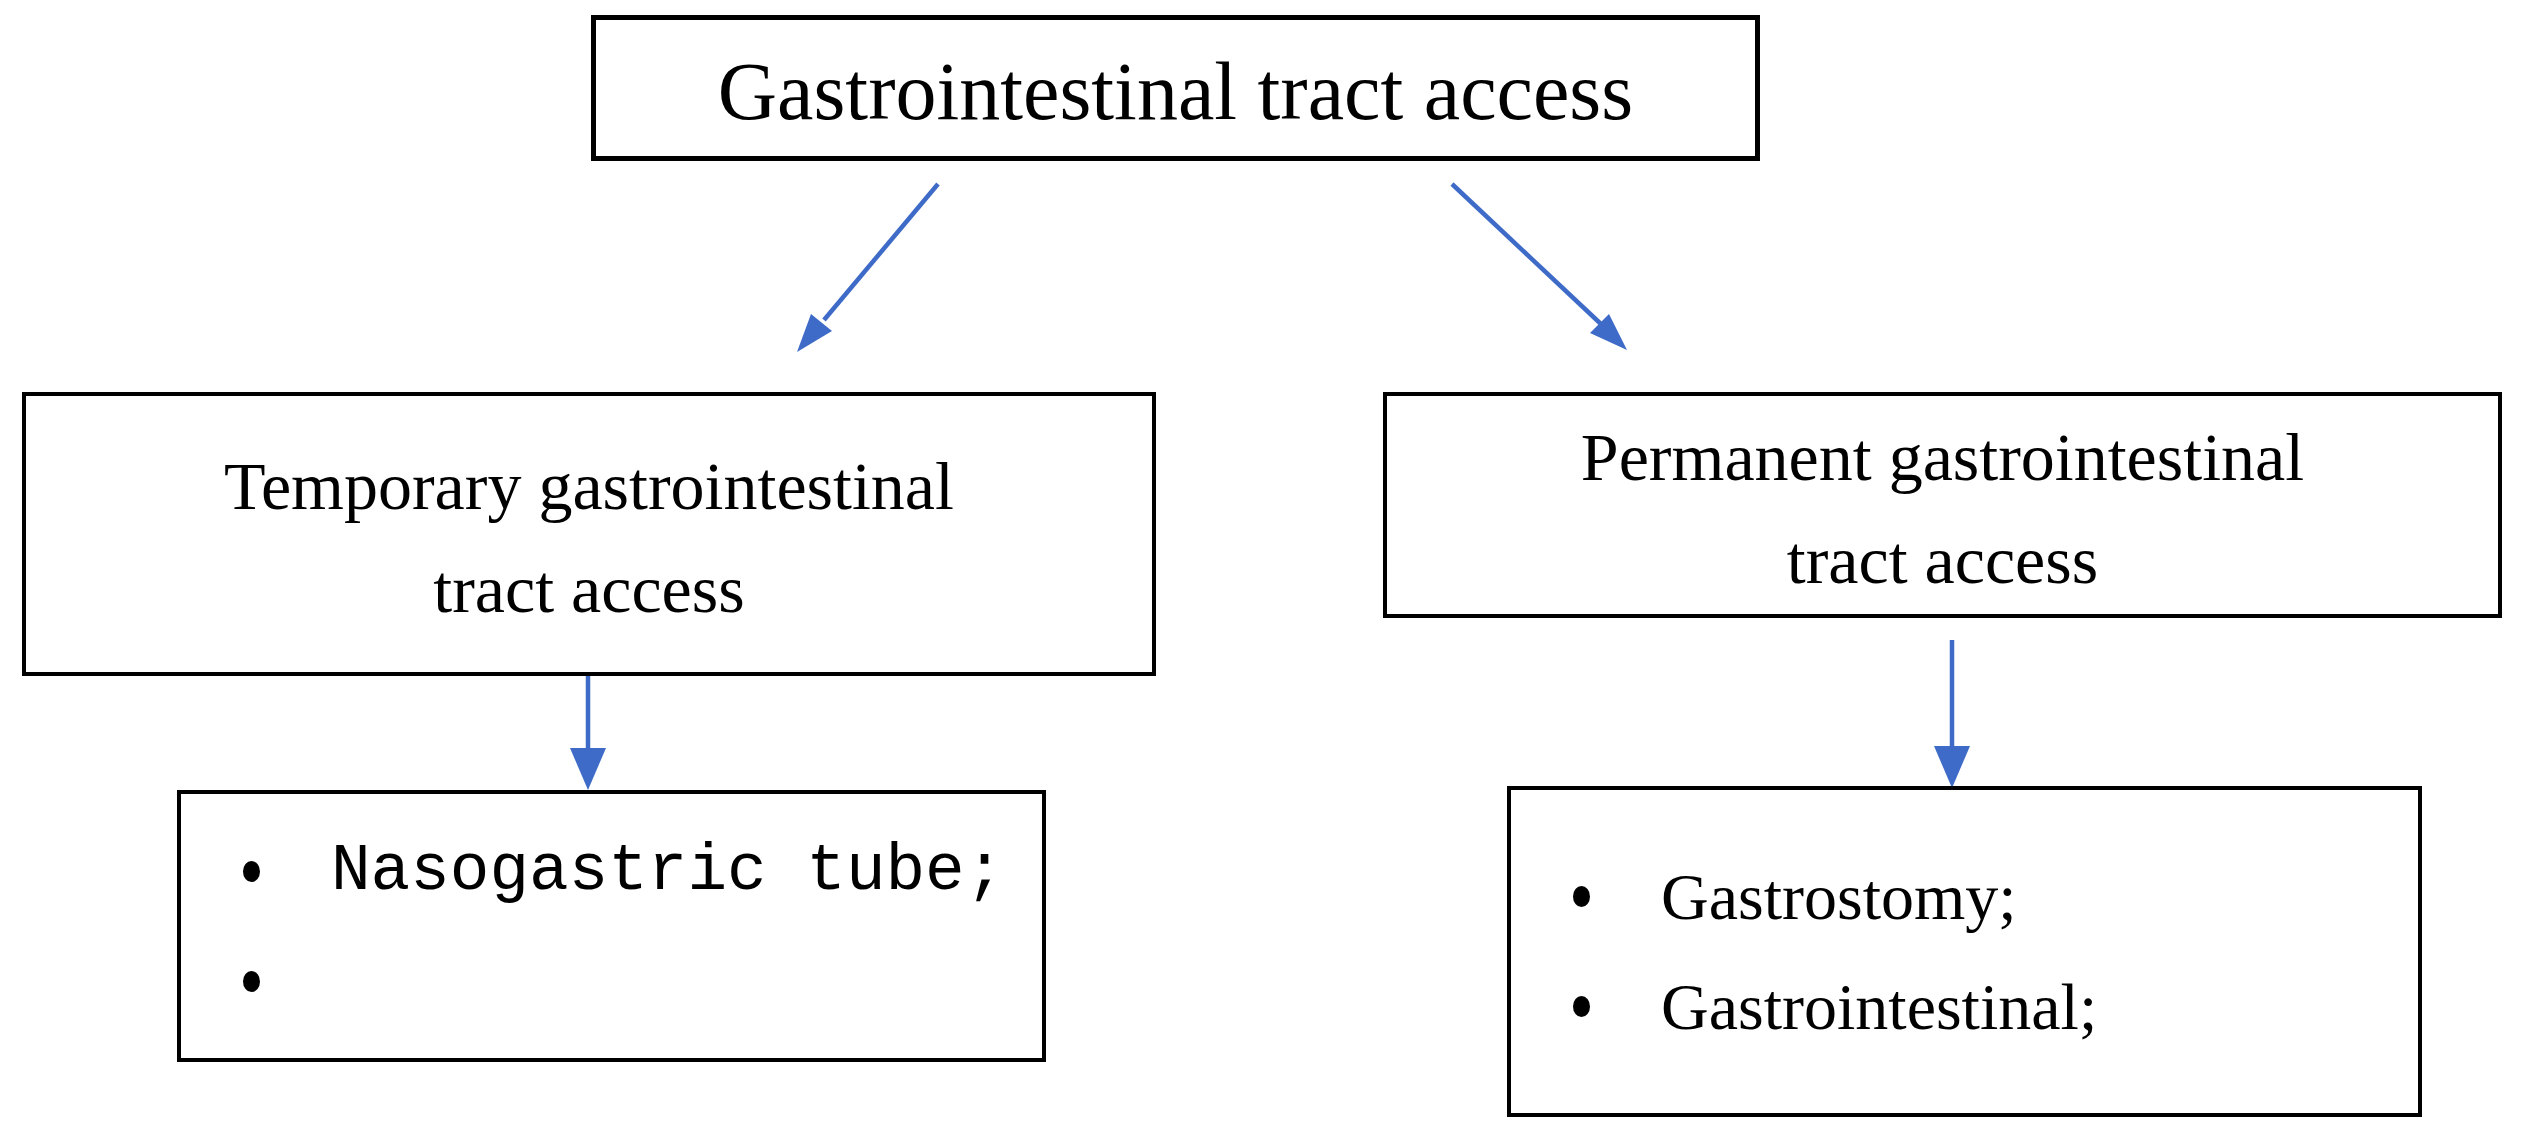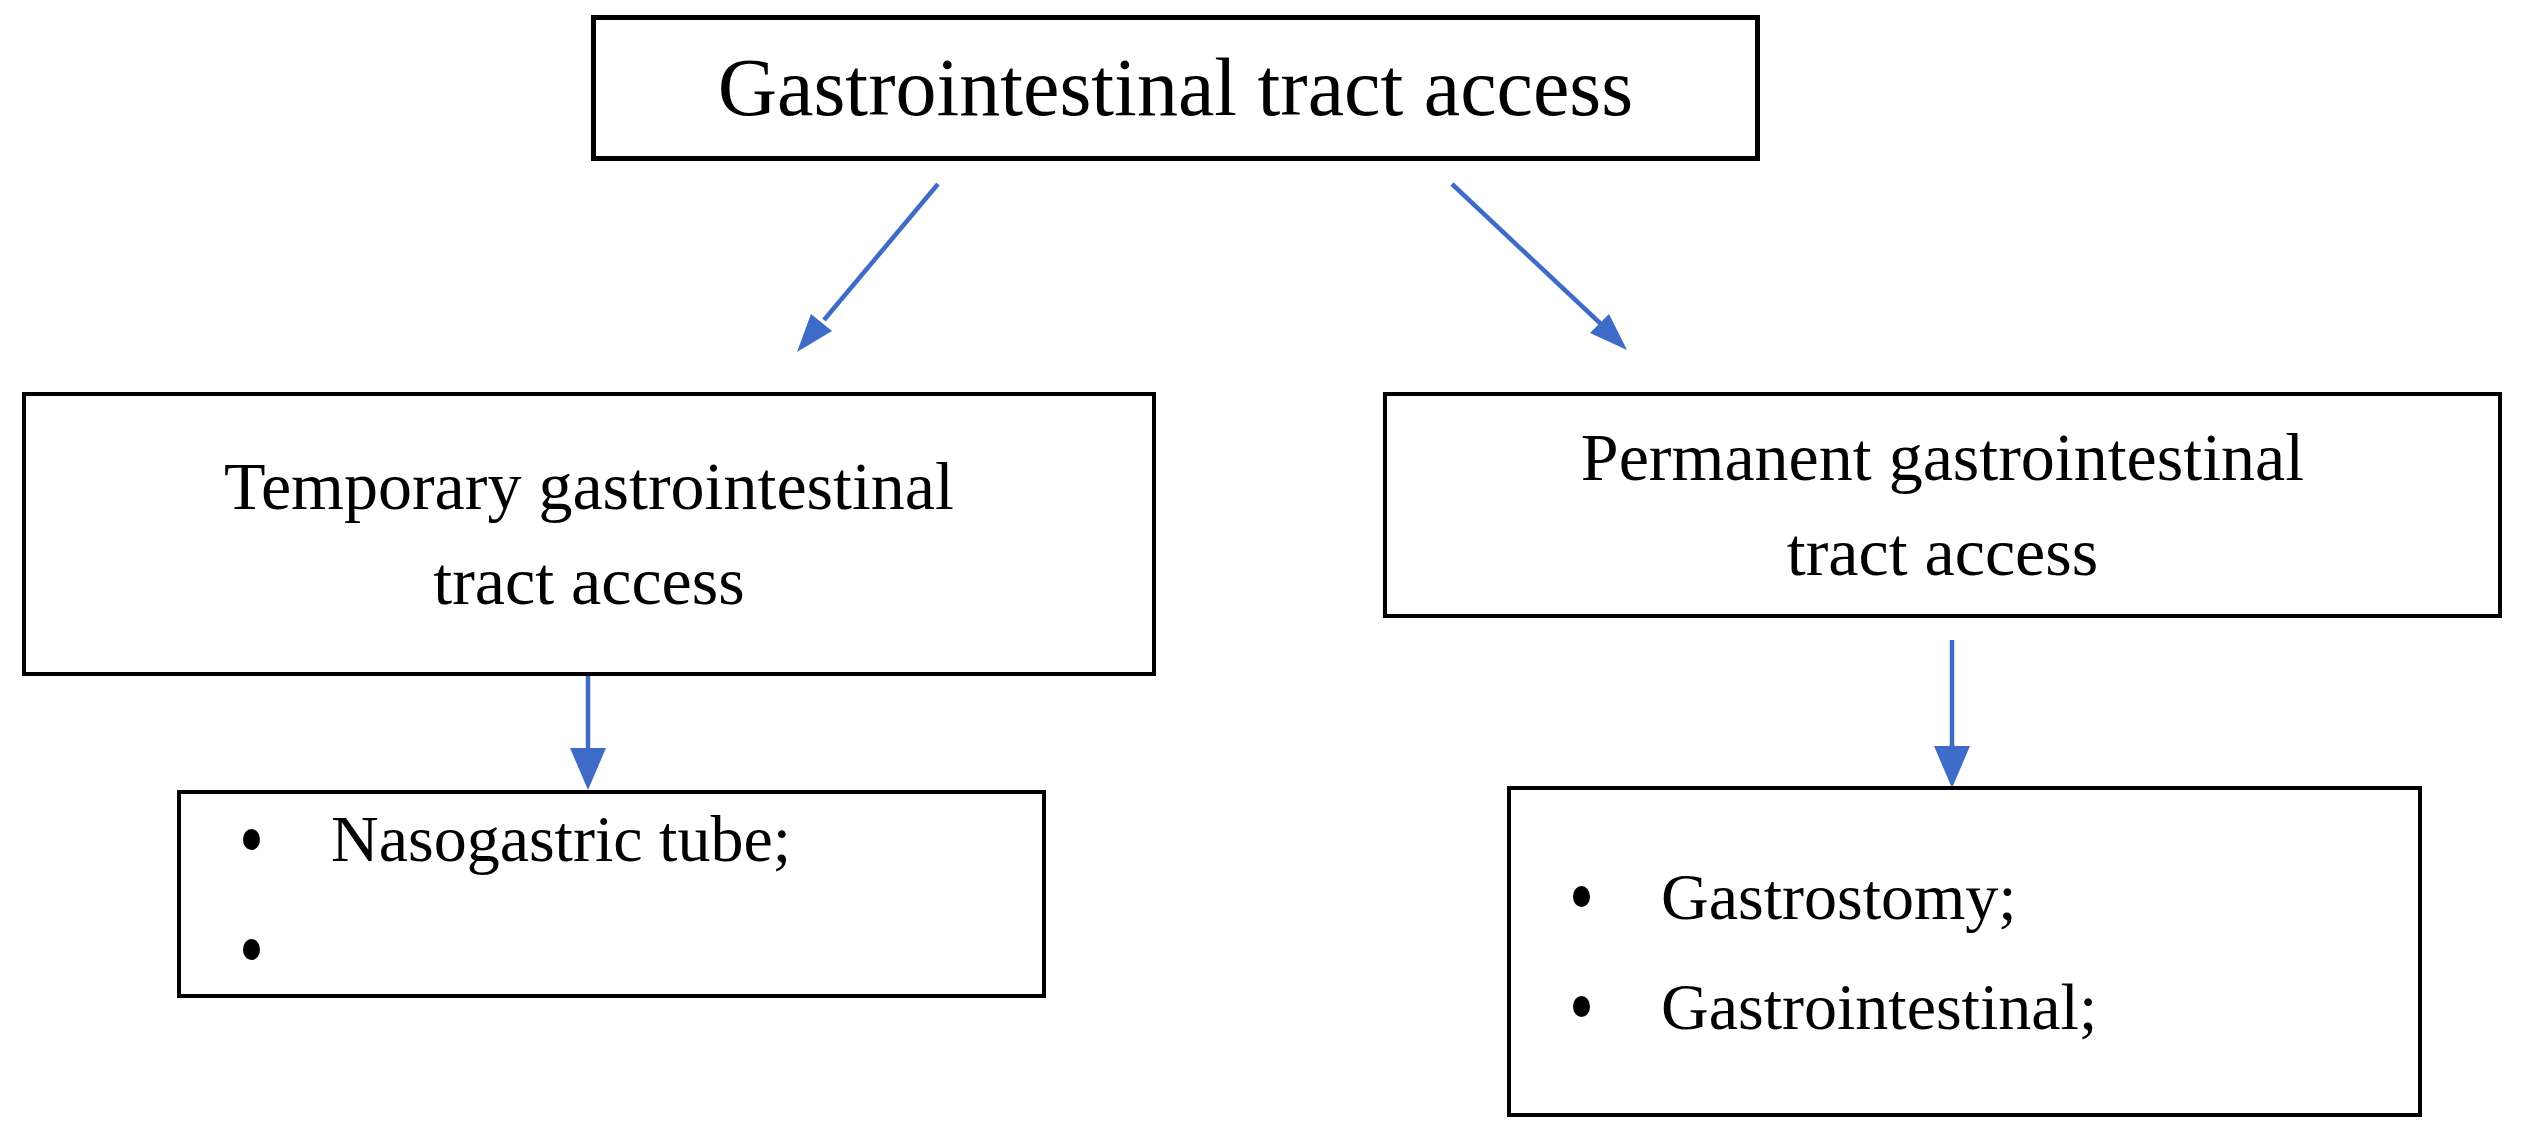--- a/index.html
+++ b/index.html
@@ -48,36 +48,38 @@
     left: 1383px;
     top: 392px;
     width: 1119px;
     height: 226px;
     font-size: 68px;
     line-height: 1.4;
   }
   .node .line {
     display: block;
     white-space: nowrap;
+    margin-top: 8px;
   }
   .leaf {
     position: absolute;
     background: #ffffff;
     border: 4px solid #000000;
     box-sizing: border-box;
     display: flex;
     flex-direction: column;
     justify-content: center;
     font-size: 66px;
   }
   #temporary-list {
     left: 177px;
     top: 790px;
     width: 869px;
-    height: 208px;
+    height: 272px;
+    font-family: Liberation Mono, monospace;
   }
   #permanent-list {
     left: 1507px;
     top: 786px;
     width: 915px;
     height: 331px;
   }
   ul.bullets {
     list-style: none;
     margin: 0;

